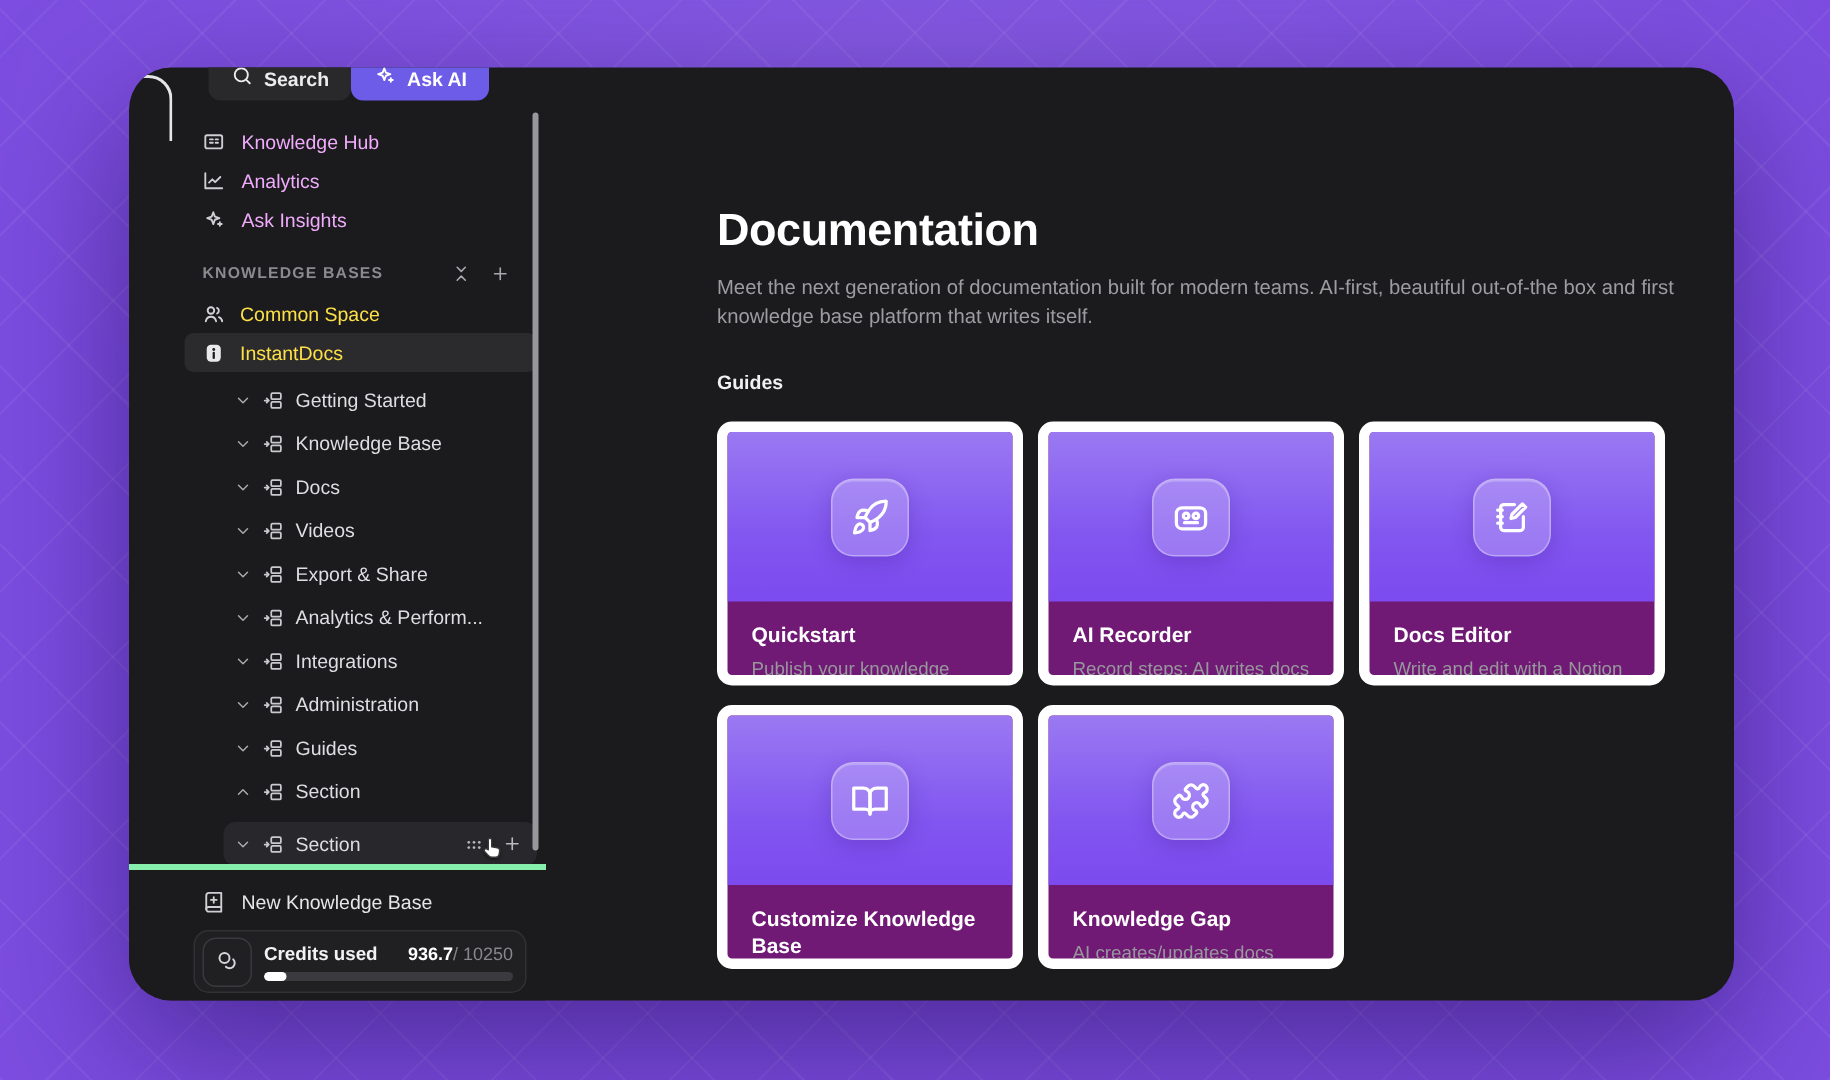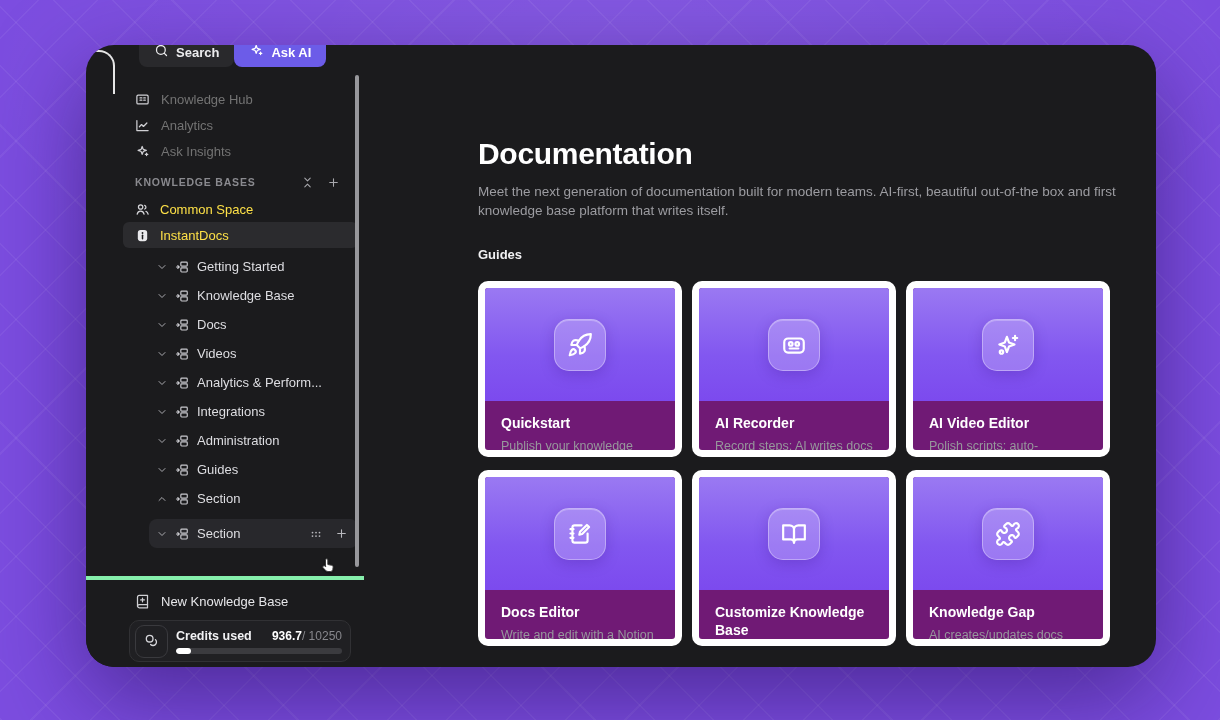--- a/index.html
+++ b/index.html
@@ -24,22 +24,22 @@
     border-top-right-radius:16px; opacity:.95; pointer-events:none; z-index:5;
   }
   
   .sidebar { position:absolute; left:0; top:0; width:278px; height:100%; }
   .topbar { display:flex; margin:-8px 0 0 53px; height:30px; }
   .btn { display:flex; align-items:center; gap:7px; padding:0 15px; height:30px;
          border:none; border-radius:8px; font:600 13px "Liberation Sans",sans-serif; cursor:pointer; }
   .btn.search { background:#29292c; color:#ececee; }
   .btn.askai  { color:#fff; margin-left:0; }
   .nav { margin-top:14px; }
-  .nav-row { display:flex; align-items:flex-end; gap:11px; height:26px; padding-left:49px;
-             color:#737373; font-size:13px; cursor:pointer; }
+  .nav-row { display:flex; align-items:center; gap:11px; height:26px; padding-left:49px;
+             color:#f0abfc; font-size:13px; cursor:pointer; }
   .nav-row .nico { display:flex; color:#cfcfd3; }
   .kb-header { display:flex; align-items:center; height:22px; margin-top:12px; padding:0 24px 0 49px; }
   .kb-title { font-size:10.5px; font-weight:700; letter-spacing:.8px; color:#8a8a8f; flex:1; }
   .kb-actions { display:flex; gap:13px; color:#a8a8ad; }
   .kb-actions span { display:flex; cursor:pointer; }
   .spaces { margin-top:3px; }
   .space-row { display:flex; align-items:center; gap:10px; height:26px; margin:0 6px 0 37px;
                padding-left:12px; border-radius:6px; color:#fde047; font-size:13px; cursor:pointer; }
   .space-row.selected { background:#2b2b2e; }
   .space-row .nico { display:flex; color:#d4d4d8; }
@@ -249,20 +249,35 @@
                 <path d="m6 9 6 6 6-6"></path>
               </svg>
             </span>
             <span class="tico">
               <svg width="14" height="14" viewBox="0 0 24 24" fill="none" stroke="currentColor" stroke-width="2" stroke-linecap="round" stroke-linejoin="round">
                 <path d="M2.5 12H7M4.8 9.5 7.3 12l-2.5 2.5"></path>
                 <rect x="10" y="3.5" width="11" height="7" rx="1.5"></rect>
                 <rect x="10" y="13.5" width="11" height="7" rx="1.5"></rect>
               </svg>
             </span>
+            <span>Export &amp; Share</span>
+          </div>
+          <div class="tree-row">
+            <span class="chev">
+              <svg width="12" height="12" viewBox="0 0 24 24" fill="none" stroke="currentColor" stroke-width="2" stroke-linecap="round" stroke-linejoin="round">
+                <path d="m6 9 6 6 6-6"></path>
+              </svg>
+            </span>
+            <span class="tico">
+              <svg width="14" height="14" viewBox="0 0 24 24" fill="none" stroke="currentColor" stroke-width="2" stroke-linecap="round" stroke-linejoin="round">
+                <path d="M2.5 12H7M4.8 9.5 7.3 12l-2.5 2.5"></path>
+                <rect x="10" y="3.5" width="11" height="7" rx="1.5"></rect>
+                <rect x="10" y="13.5" width="11" height="7" rx="1.5"></rect>
+              </svg>
+            </span>
             <span>Analytics &amp; Perform...</span>
           </div>
           <div class="tree-row">
             <span class="chev">
               <svg width="12" height="12" viewBox="0 0 24 24" fill="none" stroke="currentColor" stroke-width="2" stroke-linecap="round" stroke-linejoin="round">
                 <path d="m6 9 6 6 6-6"></path>
               </svg>
             </span>
             <span class="tico">
               <svg width="14" height="14" viewBox="0 0 24 24" fill="none" stroke="currentColor" stroke-width="2" stroke-linecap="round" stroke-linejoin="round">
@@ -426,35 +441,20 @@
             </div>
             <div class="card-body">
               <div class="card-title">AI Recorder</div>
               <div class="card-desc">Record steps; AI writes docs and makes a video.</div>
             </div>
           </div>
           <div class="card">
             <div class="card-hero">
               <div class="card-badge">
                 <svg width="26" height="26" viewBox="0 0 24 24" fill="none" stroke="currentColor" stroke-width="2" stroke-linecap="round" stroke-linejoin="round">
-                  <path d="M11 4.5 12.9 9.6 18 11.5l-5.1 1.9L11 18.5l-1.9-5.1L4 11.5l5.1-1.9z"></path>
-                  <path d="M18.5 3.5v4M16.5 5.5h4"></path>
-                  <circle cx="6" cy="18.5" r="1.6"></circle>
-                </svg>
-              </div>
-            </div>
-            <div class="card-body">
-              <div class="card-title">AI Video Editor</div>
-              <div class="card-desc">Polish scripts; auto-generate voiceover videos &amp; much more.</div>
-            </div>
-          </div>
-          <div class="card">
-            <div class="card-hero">
-              <div class="card-badge">
-                <svg width="26" height="26" viewBox="0 0 24 24" fill="none" stroke="currentColor" stroke-width="2" stroke-linecap="round" stroke-linejoin="round">
                   <path d="M13.5 4H7a2 2 0 0 0-2 2v12a2 2 0 0 0 2 2h10a2 2 0 0 0 2-2v-6.5"></path>
                   <path d="M3.2 7.5H6M3.2 11.5H6M3.2 15.5H6"></path>
                   <path d="m18.4 3.6 2 2L14 12l-2.6.6.6-2.6z"></path>
                 </svg>
               </div>
             </div>
             <div class="card-body">
               <div class="card-title">Docs Editor</div>
               <div class="card-desc">Write and edit with a Notion</div>
             </div>

